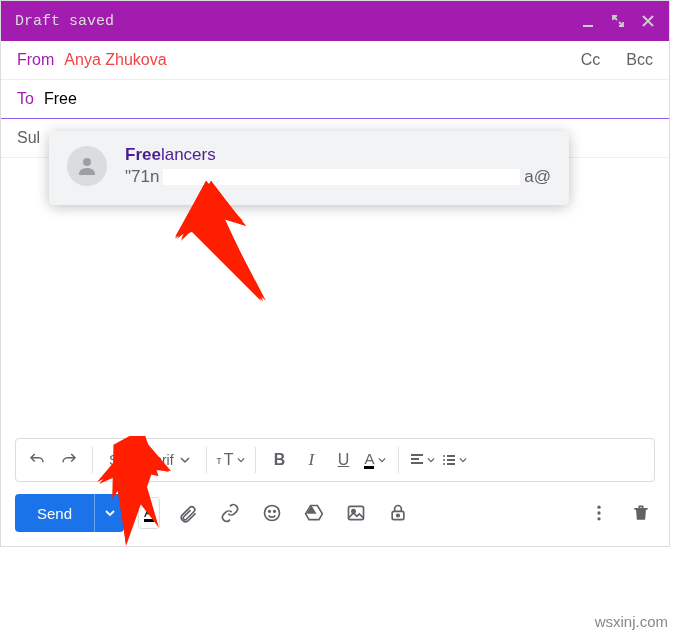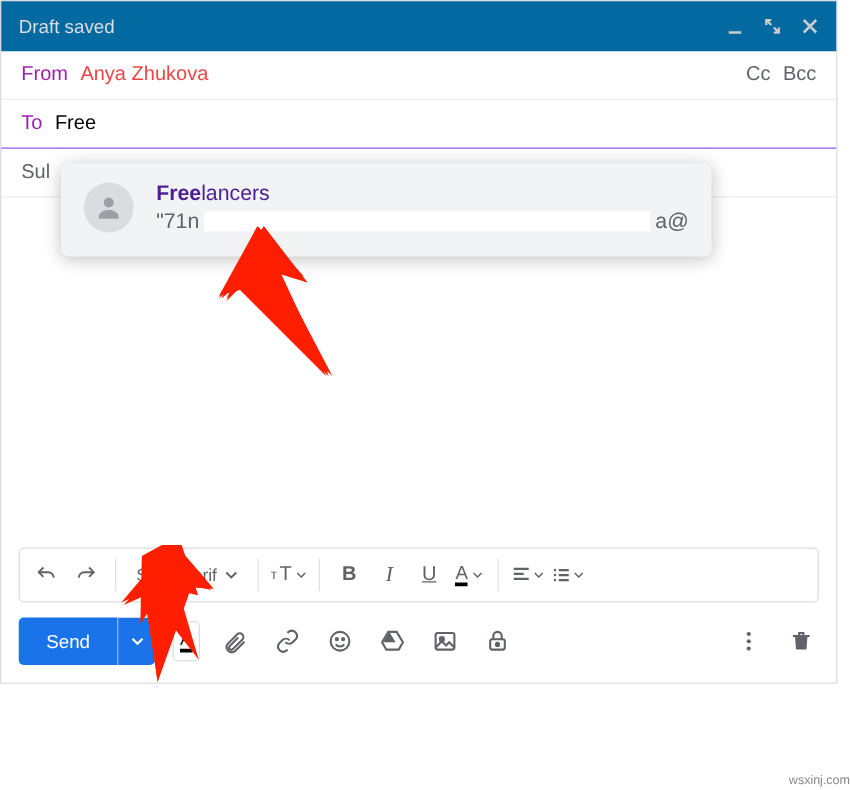--- a/index.html
+++ b/index.html
@@ -1,25 +1,25 @@
 <!DOCTYPE html>
 <html><head>
 <meta charset="utf-8">
 <style>
   * { box-sizing: border-box; margin: 0; padding: 0; }
   body { font-family: Arial, Helvetica, sans-serif; font-size: 14px; color: #202124; background: #fff; width: 680px; }
   .window { width: 670px; border: 1px solid #dadce0; background: #fff; position: relative; }
-  .titlebar { background: #0369a1; color: #ddd; height: 40px; display: flex; align-items: center; padding: 0 14px; }
+  .titlebar { background: #a21caf; color: #ddd; height: 40px; display: flex; align-items: center; padding: 0 14px; font-family: Liberation Mono, monospace; }
   .titlebar-title { flex: 1; font-size: 15px; }
   .titlebar-icons { display: flex; gap: 16px; align-items: center; }
   .titlebar-icons span { color: #ccc; cursor: pointer; display: inline-flex; }
   .row { display: flex; align-items: center; padding: 10px 16px; border-bottom: 1px solid #eceff1; font-size: 16px; }
   .row-label { color: #a21caf; margin-right: 10px; }
   .row-value { color: #ef4444; }
-  .row-right { margin-left: auto; display: flex; gap: 10px; color: #5f6368; }
+  .row-right { margin-left: auto; display: flex; gap: 26px; color: #5f6368; }
   .to-input { border: none; outline: none; font-size: 16px; flex: 1; }
   .subject-row { border-bottom: 1px solid #eceff1; padding: 10px 16px; font-size: 16px; color: #5f6368; }
   .body-area { height: 280px; position: relative; }
   .autocomplete {
     position: absolute; left: 48px; top: 130px; width: 520px; background: #fff;
     border-radius: 6px; box-shadow: 0 2px 14px rgba(0,0,0,0.25); z-index: 10;
   }
   .ac-item { display: flex; align-items: center; padding: 14px 18px 18px 18px; background: #f1f3f4; border-radius: 6px; }
   .avatar { width: 40px; height: 40px; border-radius: 50%; background: #dadce0; display: flex; align-items: center; justify-content: center; margin-right: 18px; flex-shrink: 0; }
   .ac-text { flex: 1; font-size: 17px; }
@@ -36,21 +36,21 @@
   .tb-sep { width: 1px; height: 26px; background: #e0e0e0; margin: 0 4px; }
   .tb-btn { display: inline-flex; align-items: center; justify-content: center; min-width: 26px; height: 30px; cursor: pointer; color: #5f6368; border-radius: 3px; }
   .font-select { display: flex; align-items: center; gap: 6px; padding: 0 6px; cursor: pointer; }
   .action-row { display: flex; align-items: center; padding: 0 14px 14px 14px; gap: 14px; }
   .send-group { display: flex; }
   .send-btn { background: #1a73e8; color: #fff; border: none; height: 38px; padding: 0 22px; font-size: 15px; font-weight: 500; border-radius: 4px 0 0 4px; cursor: pointer; }
   .send-more { background: #1a73e8; color: #fff; width: 30px; height: 38px; border: none; border-left: 1px solid rgba(255,255,255,0.35); border-radius: 0 4px 4px 0; cursor: pointer; display: flex; align-items: center; justify-content: center; }
   .action-row .spacer { flex: 1; }
   .ico { display: inline-flex; align-items: center; justify-content: center; width: 28px; height: 28px; color: #5f6368; cursor: pointer; }
   .textcolor-btn { border: 1px solid #dadce0; border-radius: 4px; padding: 3px 5px; height: 32px; display: flex; align-items: center; justify-content: center; }
-  .watermark { position: absolute; right: 0; bottom: 2px; font-size: 10px; color: #888; }
+  .watermark { position: absolute; right: 12px; bottom: 2px; font-size: 15px; color: #888; }
   .container { position: relative; width: 680px; height: 632px; }
 </style>
 </head>
 <body>
 
 <div class="container">
 <div class="window">
 
   <div class="titlebar">
     <div class="titlebar-title">Draft saved</div>

